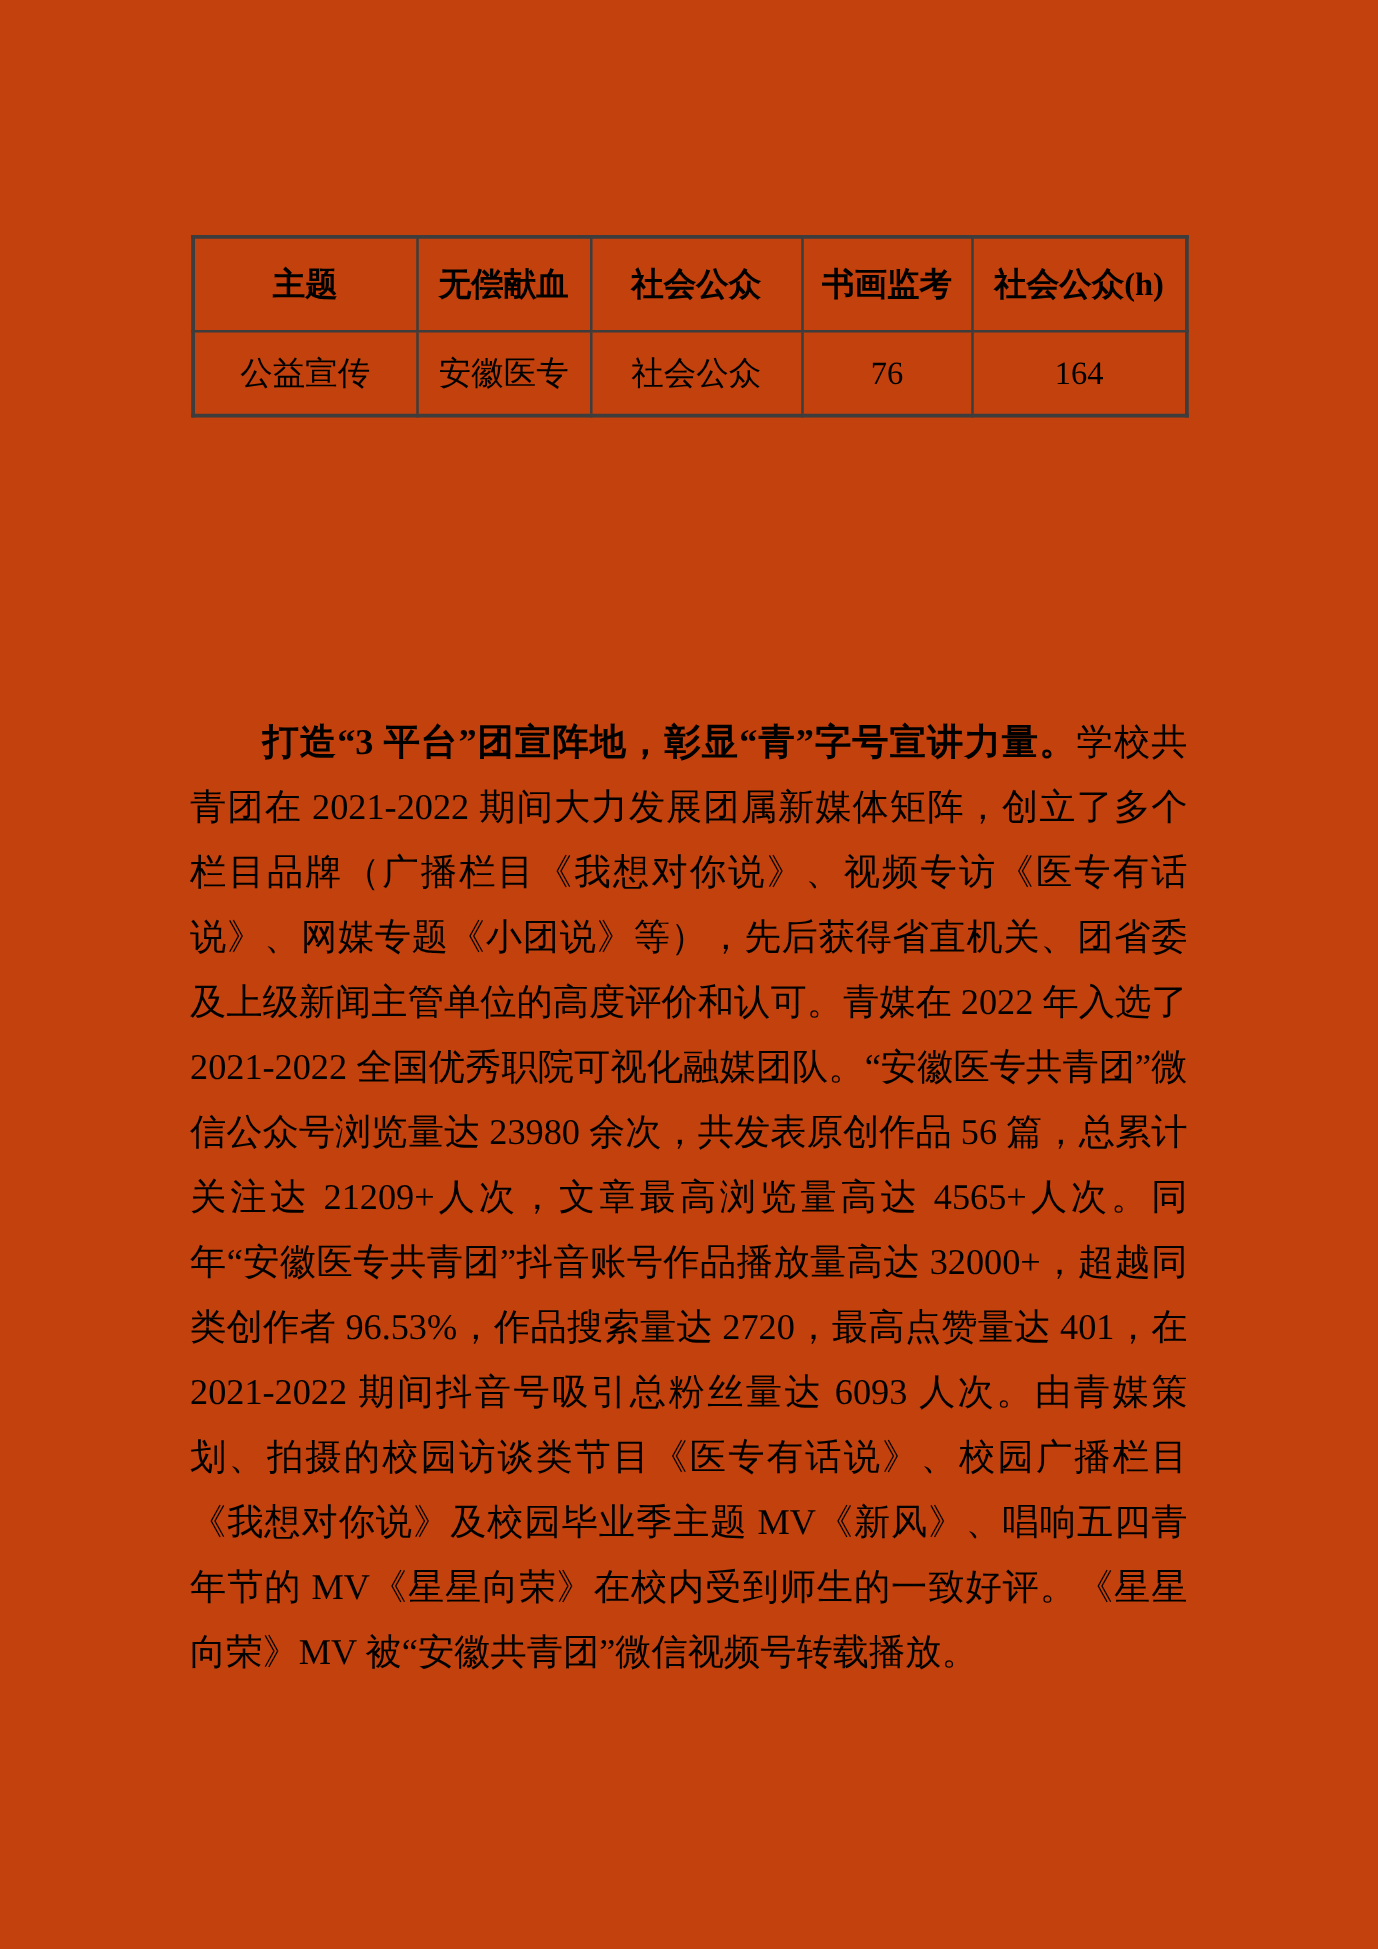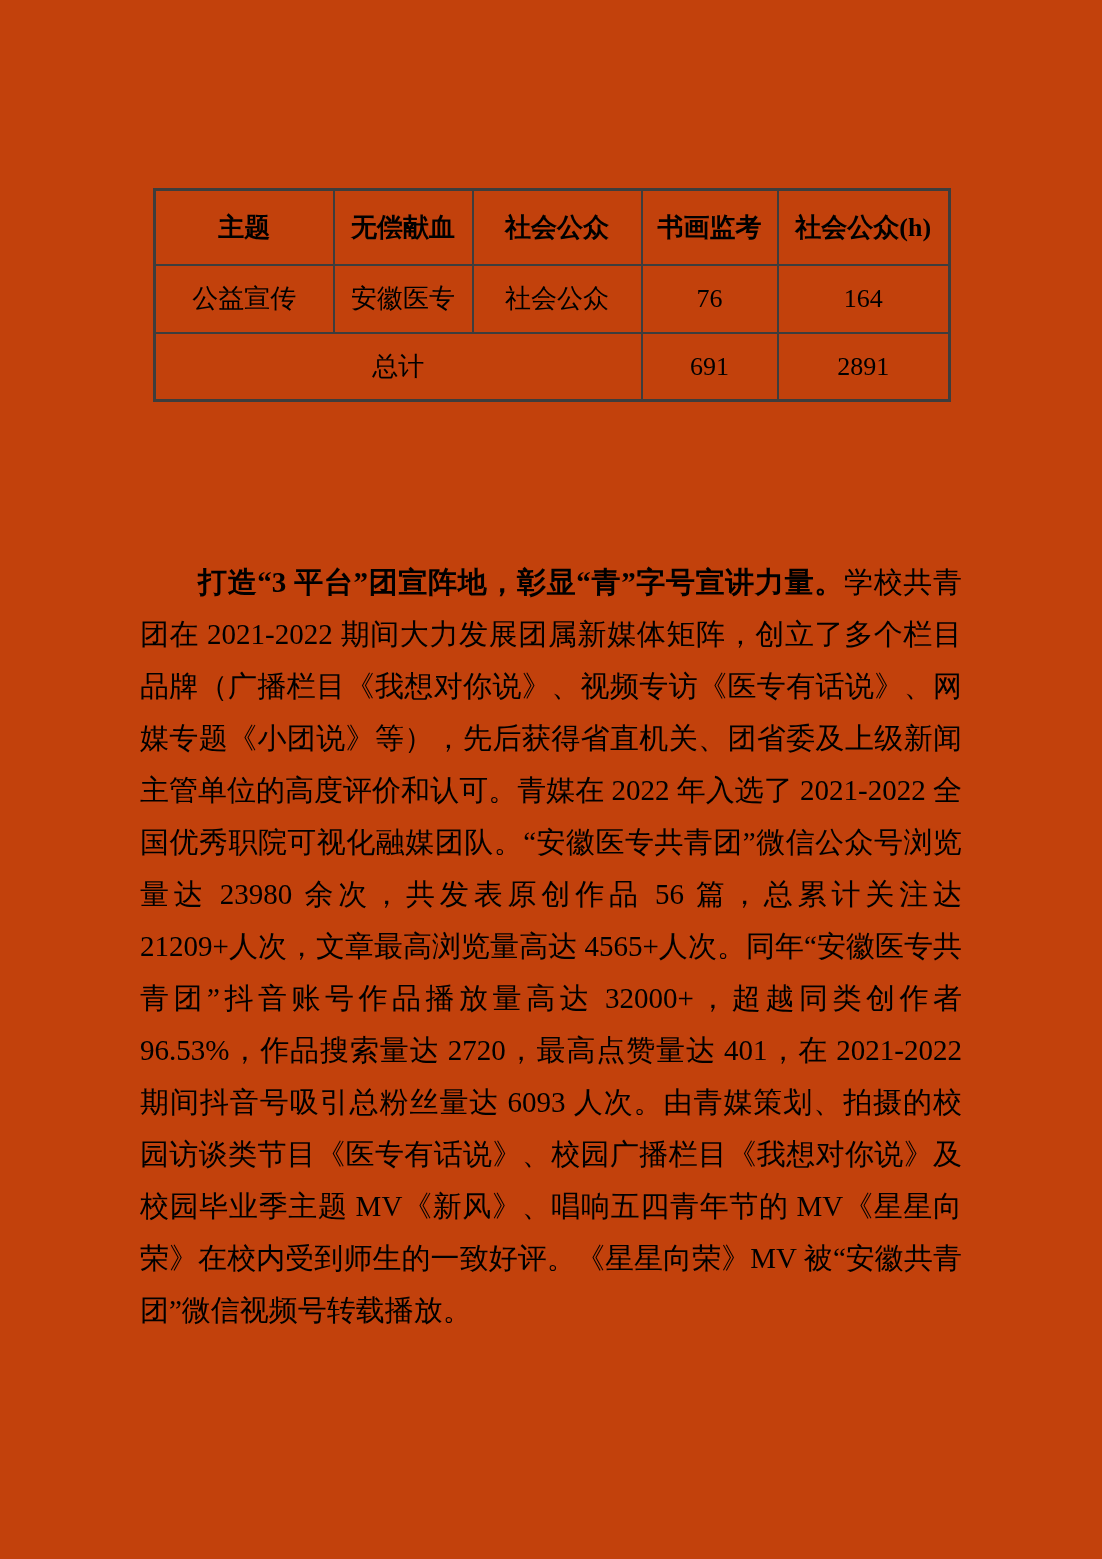--- a/index.html
+++ b/index.html
@@ -38,21 +38,21 @@
   
   .body-text {
     position: absolute;
     left: 140px;
     top: 556px;
     width: 822px;
     font-size: 29px;
     line-height: 52px;
     text-align: justify;
   }
-  .body-text p { margin: 0; text-indent: 58px; }
+  .body-text p { margin: 12px; text-indent: 58px; }
   .body-text strong { font-weight: bold; }
 
   
   .page-number {
     position: absolute;
     top: 1346px;
     left: 0;
     width: 100%;
     text-align: center;
     font-size: 28px;
@@ -83,25 +83,20 @@
       </tr>
     </thead>
     <tbody>
       <tr>
         <td>公益宣传</td>
         <td>安徽医专</td>
         <td>社会公众</td>
         <td>76</td>
         <td>164</td>
       </tr>
-      <tr>
-        <td colspan="3">总计</td>
-        <td>691</td>
-        <td>2891</td>
-      </tr>
     </tbody>
   </table>
 
   <div class="body-text">
     <p><strong>打造“3 平台”团宣阵地，彰显“青”字号宣讲力量。</strong><span>学校共青团在 2021-2022 期间大力发展团属新媒体矩阵，创立了多个栏目品牌（广播栏目《我想对你说》、视频专访《医专有话说》、网媒专题《小团说》等），先后获得省直机关、团省委及上级新闻主管单位的高度评价和认可。青媒在 2022 年入选了 2021-2022 全国优秀职院可视化融媒团队。“安徽医专共青团”微信公众号浏览量达 23980 余次，共发表原创作品 56 篇，总累计关注达 21209+人次，文章最高浏览量高达 4565+人次。同年“安徽医专共青团”抖音账号作品播放量高达 32000+，超越同类创作者 96.53%，作品搜索量达 2720，最高点赞量达 401，在 2021-2022 期间抖音号吸引总粉丝量达 6093 人次。由青媒策划、拍摄的校园访谈类节目《医专有话说》、校园广播栏目《我想对你说》及校园毕业季主题 MV《新风》、唱响五四青年节的 MV《星星向荣》在校内受到师生的一致好评。《星星向荣》MV 被“安徽共青团”微信视频号转载播放。</span></p>
   </div>
 
 
 </div>
 

